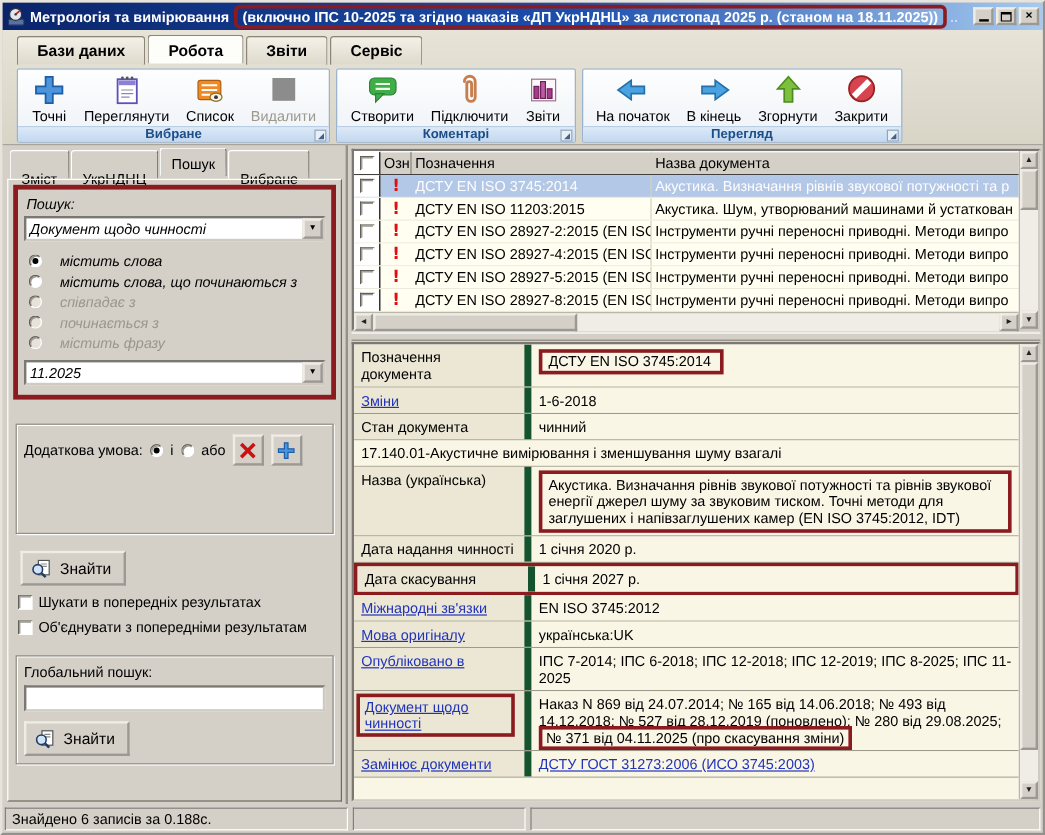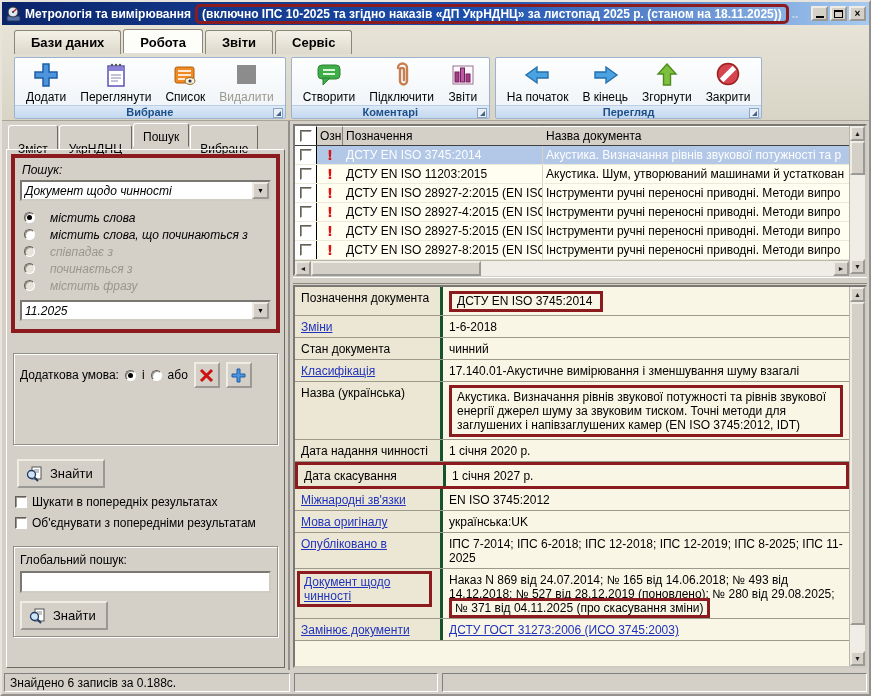--- a/index.html
+++ b/index.html
@@ -93,21 +93,21 @@
   .hsb .sbtn { width:16px; height:100%; }
   .hsb .sthumb { width:170px; height:100%; }
 
   .splitter { height:7px; flex:none; background:#d4d0c8; border-top:1px solid #fff; border-bottom:1px solid #8a877c; margin:1px 0; }
 
   
   .details { flex:1; border:2px inset #cfcbc3; display:flex; min-height:0; background:#f9f6e6; }
   .drows { flex:1; display:flex; flex-direction:column; min-width:0; overflow:hidden; }
   .drow { display:flex; border-bottom:1px solid #9c9a8a; flex:none; }
   .drow.boxed { border:3px solid #8b1b1f; }
-  .dlabel { width:148px; flex:none; background:#ebe7d4; border-right:3px solid #14532d; padding:4px 8px 3px 6px; }
+  .dlabel { width:148px; flex:none; background:#ebe7d4; border-right:6px solid #14532d; padding:4px 8px 3px 6px; }
   .dvalue { flex:1; background:#f9f6e6; padding:4px 6px 3px; min-width:0; }
   .link { color:#2233bb; text-decoration:underline; cursor:pointer; }
   .valbox { display:inline-block; border:3px solid #8b1b1f; padding:0 8px 1px 5px; }
   .blockbox { border:3px solid #8b1b1f; padding:2px 5px; margin:-1px 0; }
   .lblbox { display:inline-block; border:3px solid #8b1b1f; padding:1px 4px; margin:-2px 0 0 -4px; }
   .spanbox { border:3px solid #8b1b1f; padding:0 3px; }
 
   
   .statusbar { height:24px; flex:none; display:flex; gap:4px; padding:3px 2px 2px; }
   .sseg { border:1px solid; border-color:#808080 #fff #fff #808080; padding:2px 5px; white-space:nowrap; overflow:hidden; }
@@ -150,21 +150,21 @@
         <div class="rtab">Звіти</div>
         <div class="rtab">Сервіс</div>
       </div>
     <div class="rbody" id="ribbon-groups">
         <div class="rgroup">
           <div class="rbtns">
             <div class="rbtn">
               <span class="ric"><svg width="30" height="30" viewBox="0 0 30 30">
                   <path d="M12 4h6v8h8v6h-8v8h-6v-8H4v-6h8z" fill="#4d94dd" stroke="#1c5ea8" stroke-width="1.5"></path>
                 </svg></span>
-              <span class="rlb">Додати</span>
+              <span class="rlb">Точні</span>
             </div>
             <div class="rbtn">
               <span class="ric"><svg width="30" height="30" viewBox="0 0 30 30">
                   <rect x="7" y="6" width="16" height="20" fill="#fff" stroke="#5b51b8" stroke-width="1.5"></rect>
                   <rect x="8" y="7" width="14" height="4" fill="#8a80d8"></rect>
                   <line x1="10" y1="15" x2="20" y2="15" stroke="#8a87b8"></line>
                   <line x1="10" y1="18" x2="20" y2="18" stroke="#8a87b8"></line>
                   <line x1="10" y1="21" x2="17" y2="21" stroke="#8a87b8"></line>
                   <circle cx="11" cy="5" r="1.2" fill="#555"></circle>
                   <circle cx="15" cy="5" r="1.2" fill="#555"></circle>
@@ -468,21 +468,20 @@
             </div>
             <div class="drow">
               <div class="dlabel"><span class="link">Зміни</span></div>
               <div class="dvalue"><span>1-6-2018</span></div>
             </div>
             <div class="drow">
               <div class="dlabel"><span>Стан документа</span></div>
               <div class="dvalue"><span>чинний</span></div>
             </div>
             <div class="drow">
-              <div class="dlabel"><span class="link">Класифікація</span></div>
               <div class="dvalue"><span>17.140.01-Акустичне вимірювання і зменшування шуму взагалі</span></div>
             </div>
             <div class="drow">
               <div class="dlabel"><span>Назва (українська)</span></div>
               <div class="dvalue">
                 <div class="blockbox"><span>Акустика. Визначання рівнів звукової потужності та рівнів звукової енергії джерел шуму за звуковим тиском. Точні методи для заглушених і напівзаглушених камер (EN ISO 3745:2012, IDT)</span></div>
               </div>
             </div>
             <div class="drow">
               <div class="dlabel"><span>Дата надання чинності</span></div>

